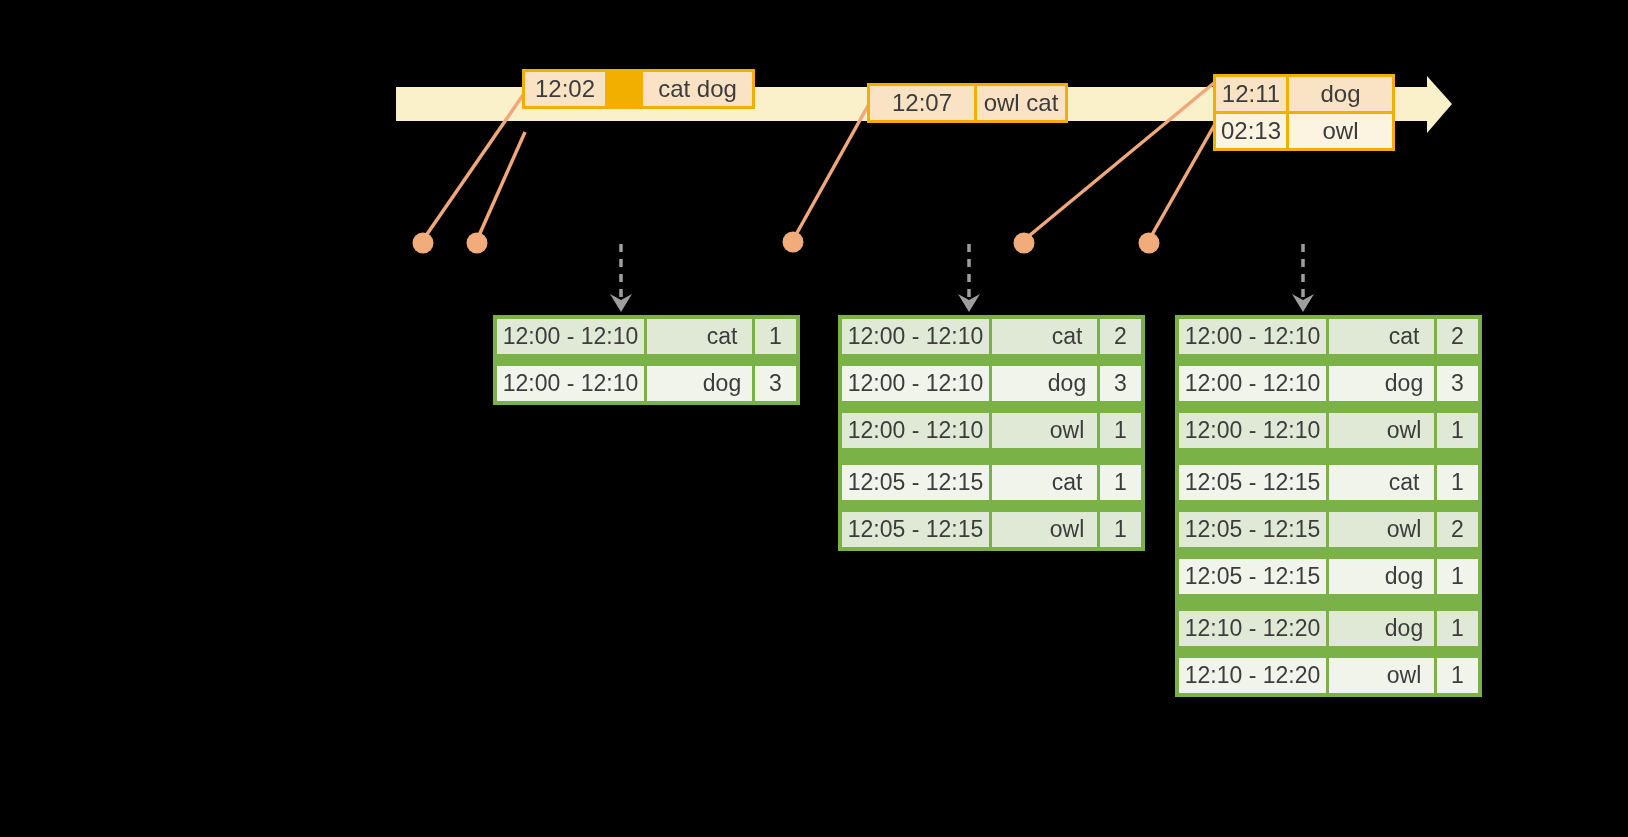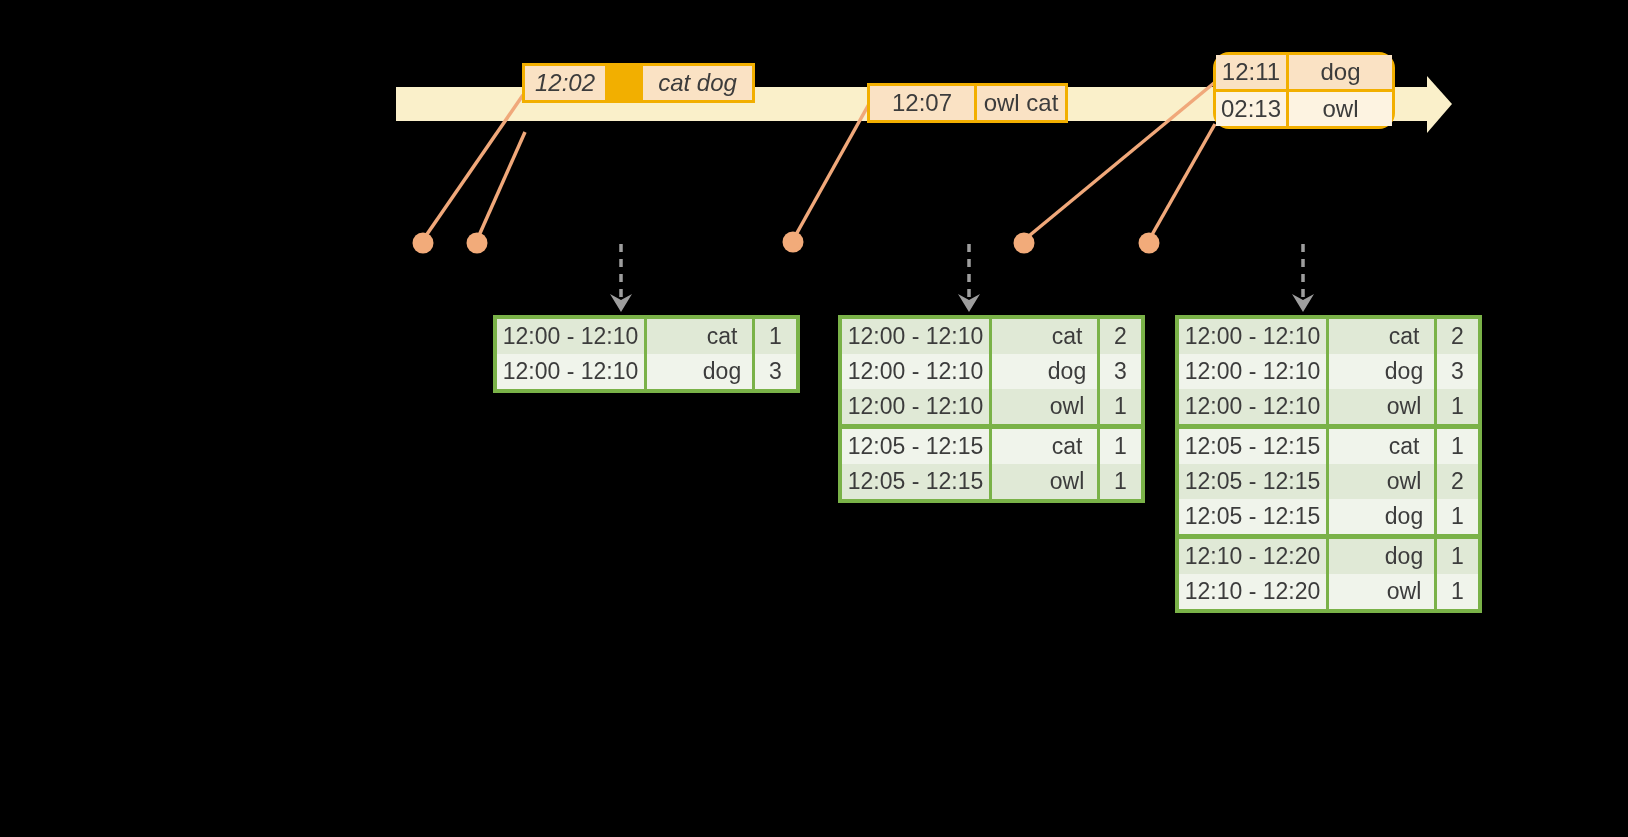--- a/index.html
+++ b/index.html
@@ -21,21 +21,21 @@
   }
   .e-row:nth-of-type(odd) .e-cell{background:#FAE2C4;}
   .e-row:nth-of-type(even) .e-cell{background:#FDF3E1;}
   .ev1 .e-time{width:80px;} .ev1 .e-word{width:109px;margin-left:35px;}
   .ev2 .e-time{width:104px;} .ev2 .e-word{width:88px;}
   .ev3 .e-time{width:70px;} .ev3 .e-word{width:103px;}
 
   
   .rtable{
     position:absolute;background:#7AB248;padding:4px;
-    display:flex;flex-direction:column;gap:0;box-sizing:border-box;
+    display:flex;flex-direction:column;gap:12px;box-sizing:border-box;
   }
   .t-row{display:flex;gap:3px;}
   .t-row.group-start{margin-top:5px;}
   .t-cell{
     height:35px;line-height:35px;text-align:center;
     font-size:23px;white-space:nowrap;
   }
   .t-row:nth-of-type(odd) .t-cell{background:#E0E9D6;}
   .t-row:nth-of-type(even) .t-cell{background:#F0F4EB;}
   .t-window{width:147px;} .t-word{width:60px;padding-left:45px;} .t-count{width:41px;}
@@ -69,38 +69,38 @@
     <g stroke="#9E9E9E" fill="#9E9E9E">
       <line x1="621" y1="244" x2="621" y2="297" stroke-width="3.5" stroke-dasharray="8 7" fill="none"></line>
       <polygon points="610,294 621,312 632,294 621,300" stroke="none"></polygon>
       <line x1="969" y1="244" x2="969" y2="297" stroke-width="3.5" stroke-dasharray="8 7" fill="none"></line>
       <polygon points="958,294 969,312 980,294 969,300" stroke="none"></polygon>
       <line x1="1303" y1="244" x2="1303" y2="297" stroke-width="3.5" stroke-dasharray="8 7" fill="none"></line>
       <polygon points="1292,294 1303,312 1314,294 1303,300" stroke="none"></polygon>
     </g>
   </svg>
 
-  <div class="event-box ev1" style="left:522px;top:63px;font-style:italic;">
+  <div class="event-box ev1" style="left:522px;top:69px;">
 
       <div class="e-row">
         <div class="e-cell e-time">12:02</div>
         <div class="e-cell e-word">cat dog</div>
       </div>
 
     </div>
 
   <div class="event-box ev2" style="left:867px;top:83px;">
 
       <div class="e-row">
         <div class="e-cell e-time">12:07</div>
         <div class="e-cell e-word">owl cat</div>
       </div>
     </div>
 
-  <div class="event-box ev3" style="left:1213px;top:52px;border-radius:16px;">
+  <div class="event-box ev3" style="left:1213px;top:74px;">
 
       <div class="e-row">
         <div class="e-cell e-time">12:11</div>
         <div class="e-cell e-word">dog</div>
       </div>
 
       <div class="e-row">
         <div class="e-cell e-time">02:13</div>
         <div class="e-cell e-word">owl</div>
       </div>

